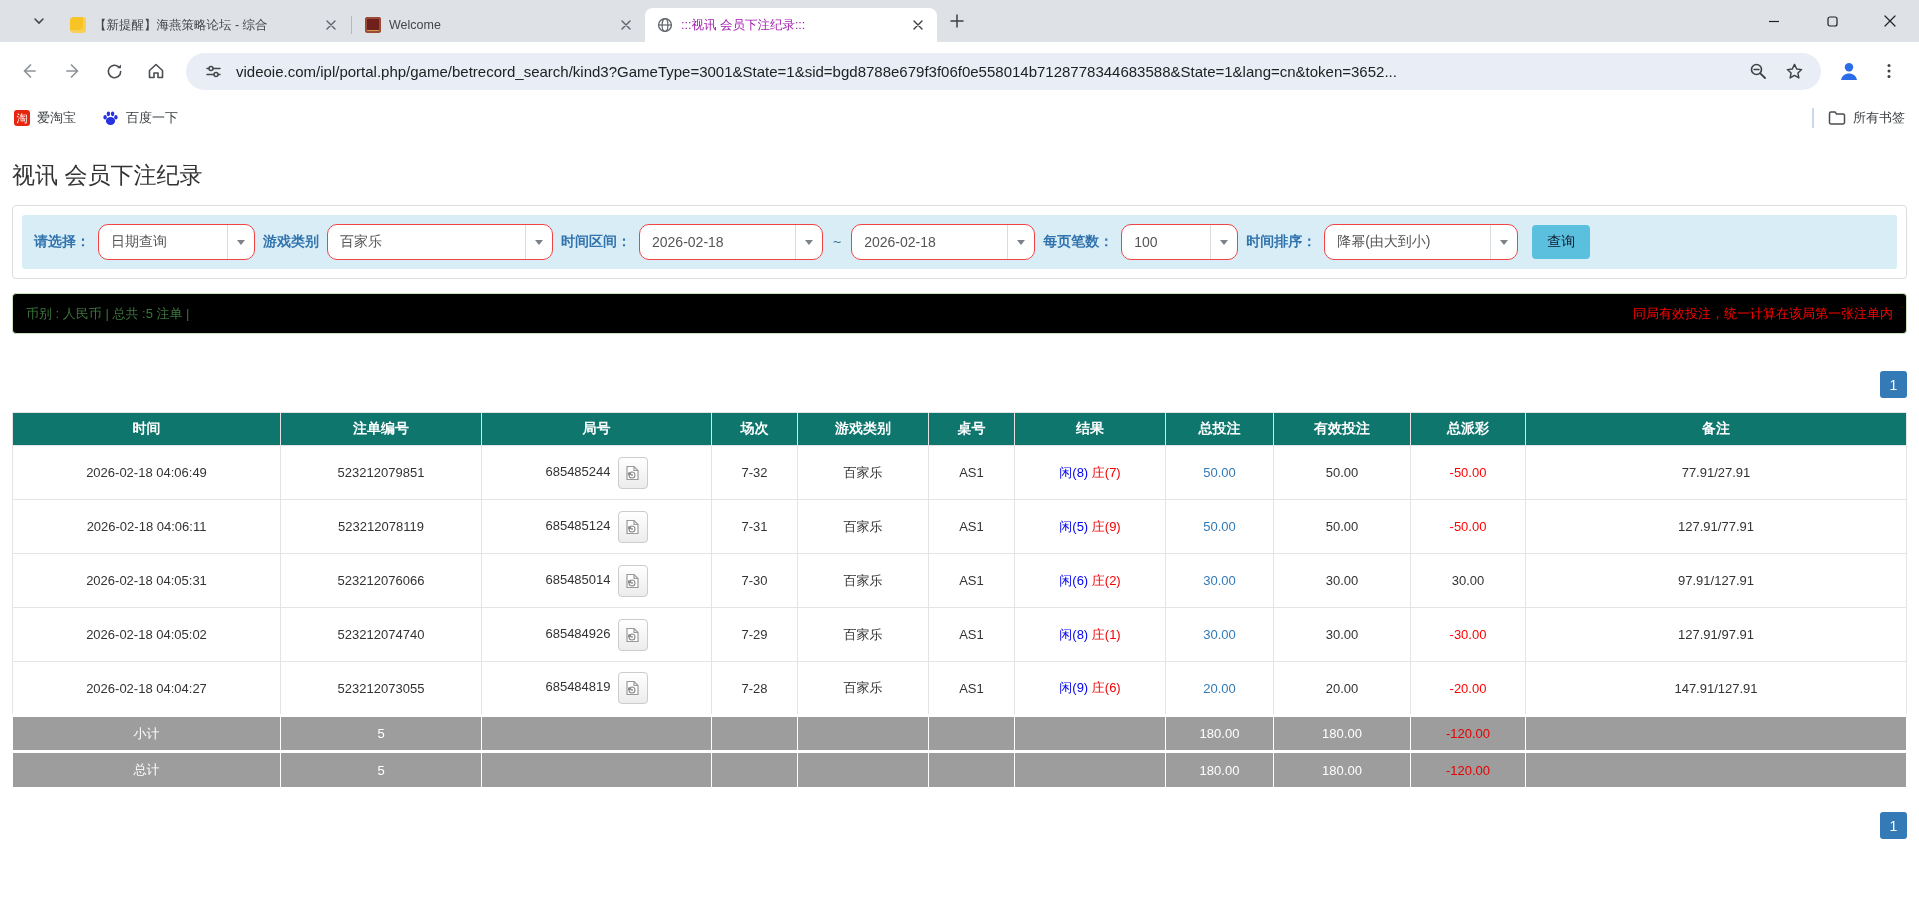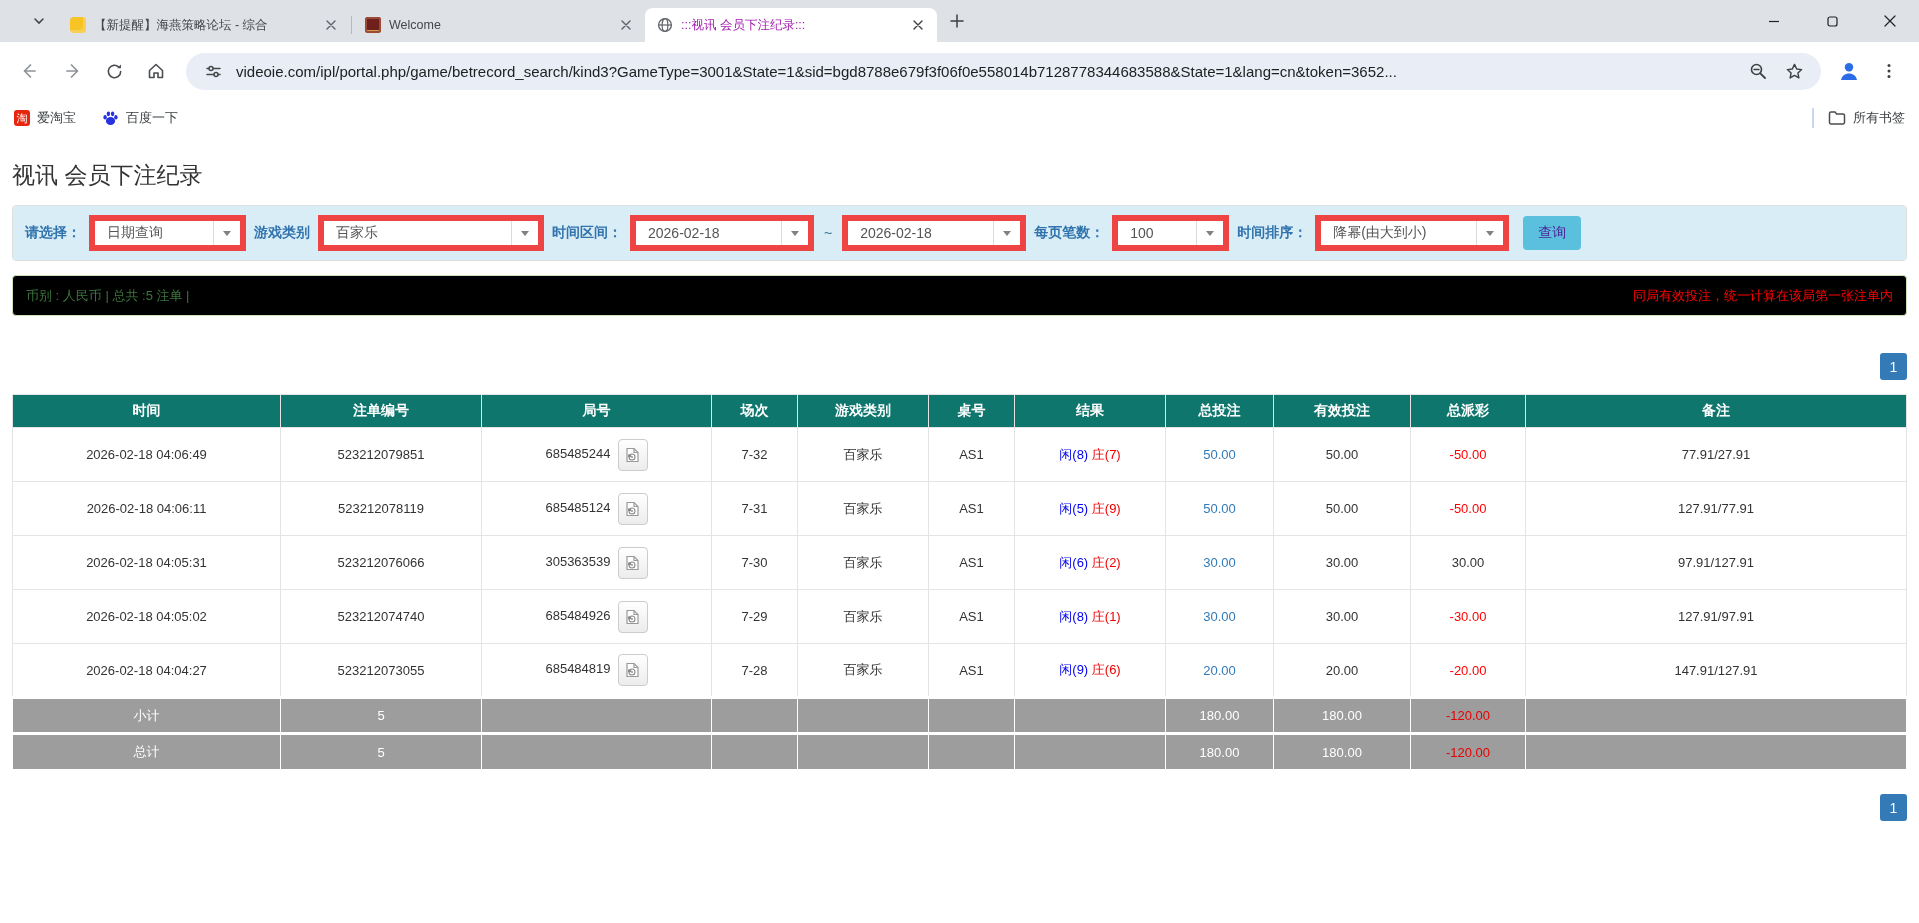--- a/index.html
+++ b/index.html
@@ -35,30 +35,30 @@
   .bookmarks{ height:36px; background:#fff; display:flex; align-items:center; padding:0 14px; gap:26px; font-size:13px; color:#3c4043; }
   .bookmark{ display:flex; align-items:center; gap:7px; cursor:pointer; }
   .bm-taobao{ width:16px; height:16px; background:#e8250e; border-radius:3px; color:#fff; font-size:11px; line-height:16px; text-align:center; }
   .bm-right{ margin-left:auto; display:flex; align-items:center; gap:14px; }
   .bm-vdivider{ width:2px; height:20px; background:#c9d7f0; }
 
   
   .page{ padding:0 12px;margin-top:11px; }
   .page-title{ font-size:23px; font-weight:500; color:#333; margin:24px 0 14px 0; }
 
-  .filter-wrap{ border:1px solid #ddd; border-radius:4px; }
+  .filter-wrap{ border:1px solid #ddd; border-radius:4px; padding:9px; }
   .filter-bar{ background:#d9edf7; border-radius:3px; padding:9px 12px; display:flex; align-items:center; gap:8px; }
   .flabel{ color:#3173ad; font-weight:bold; font-size:14px; white-space:nowrap; }
   .fsep{ color:#31708f; font-size:14px; padding:0 2px; }
-  .select{ background:#fff; border:6px solid #ef4444; border-radius:0; height:36px; display:flex; align-items:center; cursor:pointer; }
+  .select{ background:#fff; border:1px solid #ef4444; border-radius:10px; height:36px; display:flex; align-items:center; cursor:pointer; }
   .select .val{ padding:0 12px; font-size:14px; color:#555; flex:1; white-space:nowrap; overflow:hidden; }
   .select .arr{ width:27px; align-self:stretch; border-left:1px solid #d8dcdf; display:flex; align-items:center; justify-content:center; }
   .caret{ width:0; height:0; border-left:4px solid transparent; border-right:4px solid transparent; border-top:5px solid #7c8287; }
   .w-select1{ width:157px; } .w-select2{ width:226px; } .w-date{ width:184px; } .w-size{ width:117px; } .w-sort{ width:194px; }
-  .search-btn{ background:#5bc0de; color:#4c1d95; border:none; border-radius:4px; height:34px; padding:0 15px; font-size:14px; margin-left:6px; cursor:pointer; }
+  .search-btn{ background:#5bc0de; color:#0f172a; border:none; border-radius:4px; height:34px; padding:0 15px; font-size:14px; margin-left:6px; cursor:pointer; }
 
   .notice-bar{ margin-top:14px; background:#000000; border:1px solid #cbe3ba; border-radius:4px; height:41px; display:flex; align-items:center; justify-content:space-between; padding:0 13px; }
   .summary-text{ color:#3c763d; font-size:13px; }
   .warn-text{ color:#ff0000; font-size:13px; }
 
   .pager{ display:flex; justify-content:flex-end; }
   .pager.top{ margin:37px 0 14px 0; }
   .pager.bottom{ margin:24px 0 0 0; }
   .page-btn{ min-width:27px; height:27px; background:#337ab7; color:#fff; border-radius:3px; display:flex; align-items:center; justify-content:center; font-size:14px; cursor:pointer; }
 
@@ -371,21 +371,21 @@
           <td>AS1</td>
           <td><span class="r-blue">闲(5)</span> <span class="r-red">庄(9)</span></td>
           <td><a class="bet-link">50.00</a></td>
           <td>50.00</td>
           <td class="neg">-50.00</td>
           <td>127.91/77.91</td>
         </tr>
         <tr class="data-row">
           <td>2026-02-18 04:05:31</td>
           <td>523212076066</td>
-          <td><span>305363539</span><span class="media-btn">
+          <td><span>685485014</span><span class="media-btn">
               <svg width="15" height="16" viewBox="0 0 15 16">
                 <path d="M2 1.5h7l4 4v9H2z" fill="#fff" stroke="#9a9a9a" stroke-width="1.2"></path>
                 <path d="M9 1.5v4h4" fill="none" stroke="#9a9a9a" stroke-width="1.2"></path>
                 <circle cx="7" cy="10" r="3" fill="none" stroke="#8a8a8a" stroke-width="1.1"></circle>
                 <circle cx="7" cy="10" r="0.9" fill="#8a8a8a"></circle>
                 <rect x="3" y="7.5" width="3.2" height="2.6" fill="#8a8a8a"></rect>
               </svg>
             </span></td>
           <td>7-30</td>
           <td>百家乐</td>

